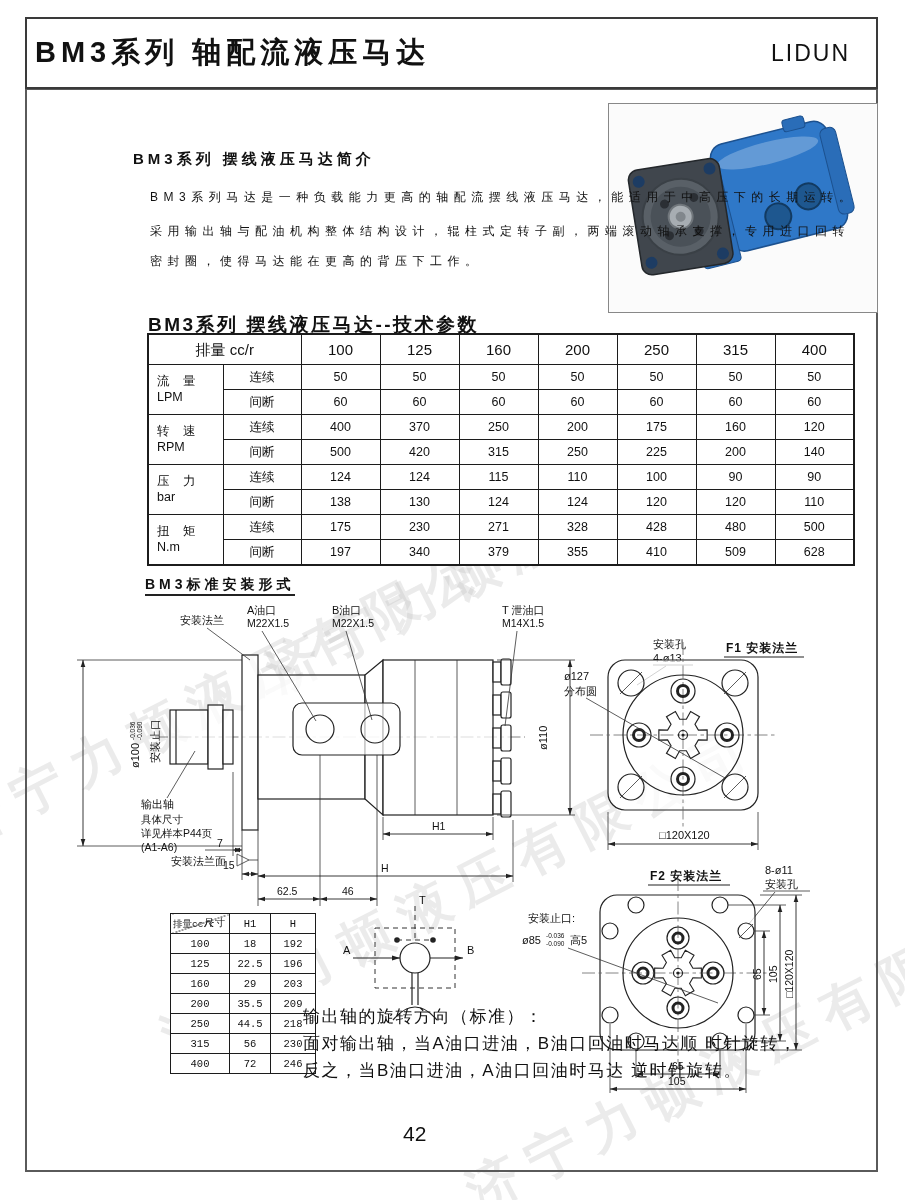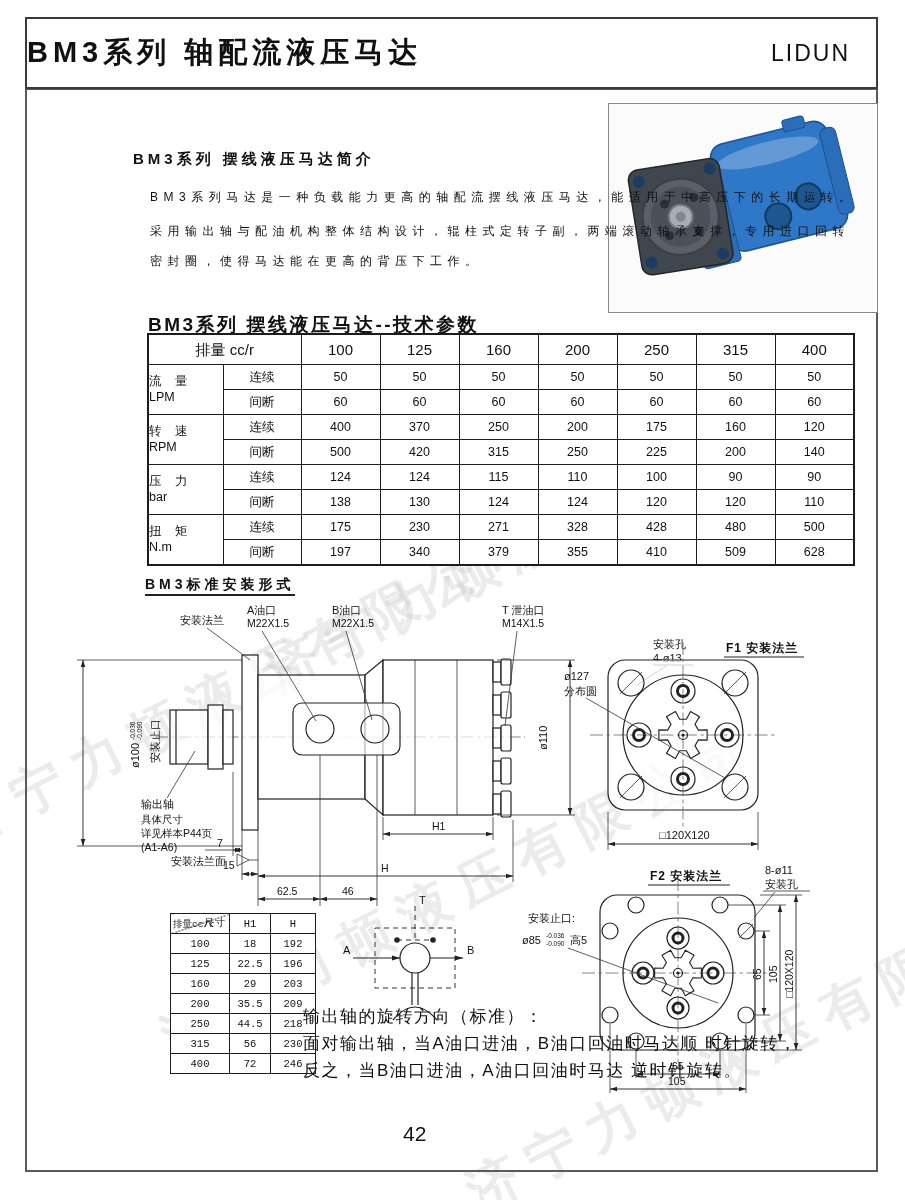--- a/index.html
+++ b/index.html
@@ -5,36 +5,36 @@
   html,body{margin:0;padding:0;background:#fff;}
   .page{position:relative;width:905px;height:1200px;background:#fff;overflow:hidden;
         font-family:"Liberation Sans","DejaVu Sans",sans-serif;color:#111;}
   .abs{position:absolute;}
   
   .wm{position:absolute;z-index:0;white-space:nowrap;font-size:52px;letter-spacing:14px;
       color:rgba(190,190,190,0.30);transform:rotate(-27deg);transform-origin:left top;font-weight:bold;}
   
   .header-box{left:25px;top:17px;width:853px;height:72px;border:2px solid #3a3a3a;background:#fff;
               display:flex;align-items:center;justify-content:space-between;box-sizing:border-box;z-index:2;}
-  .header-title{font-size:29px;font-weight:bold;letter-spacing:5px;padding-left:0;}
+  .header-title{font-size:29px;font-weight:bold;letter-spacing:5px;padding-left:8px;}
   .header-brand{font-size:23px;letter-spacing:2px;padding-right:26px;font-weight:500;}
   .content-box{left:25px;top:89px;width:853px;height:1083px;border:2px solid #5a5a5a;border-top:1px solid #5a5a5a;
                box-sizing:border-box;background:transparent;z-index:1;}
   
   .photo-box{left:608px;top:103px;width:268px;height:208px;border:1px solid #888;background:#fcfcfc;z-index:2;}
   
   .intro-heading{left:133px;top:150px;font-size:15px;font-weight:bold;letter-spacing:4px;z-index:2;}
   .para{left:150px;width:712px;font-size:12px;letter-spacing:5.5px;line-height:30px;z-index:2;}
   .spec-title{left:148px;top:312px;font-size:19px;font-weight:bold;letter-spacing:2.5px;z-index:2;}
   
   .spec-table{left:147px;top:333px;z-index:2;border-collapse:collapse;background:#fff;table-layout:fixed;}
   .spec-table td,.spec-table th{border:1px solid #1c1c1c;text-align:center;font-size:12.5px;font-weight:normal;
       padding:0;height:24px;line-height:13px;}
   .spec-table thead th{height:29px;font-size:15px;}
-  .spec-table td.param{text-align:left;}
+  .spec-table td.param{text-align:left;padding-left:8px;}
   .spec-table td.param div:first-child{letter-spacing:5px;margin-bottom:3px;}
   .spec-table{border:2px solid #1c1c1c;}
   
   .install-heading{left:145px;top:576px;font-size:14px;font-weight:bold;letter-spacing:4px;
       border-bottom:2px solid #222;padding-bottom:0;z-index:2;}
   
   .dims-table{left:170px;top:913px;z-index:2;border-collapse:collapse;background:#fff;}
   .dims-table td,.dims-table th{border:1px solid #1c1c1c;text-align:center;font-size:10.5px;font-weight:normal;
       padding:0;height:19px;font-family:Liberation Mono, monospace;}
   .dims-table{border:1.5px solid #1c1c1c;}

